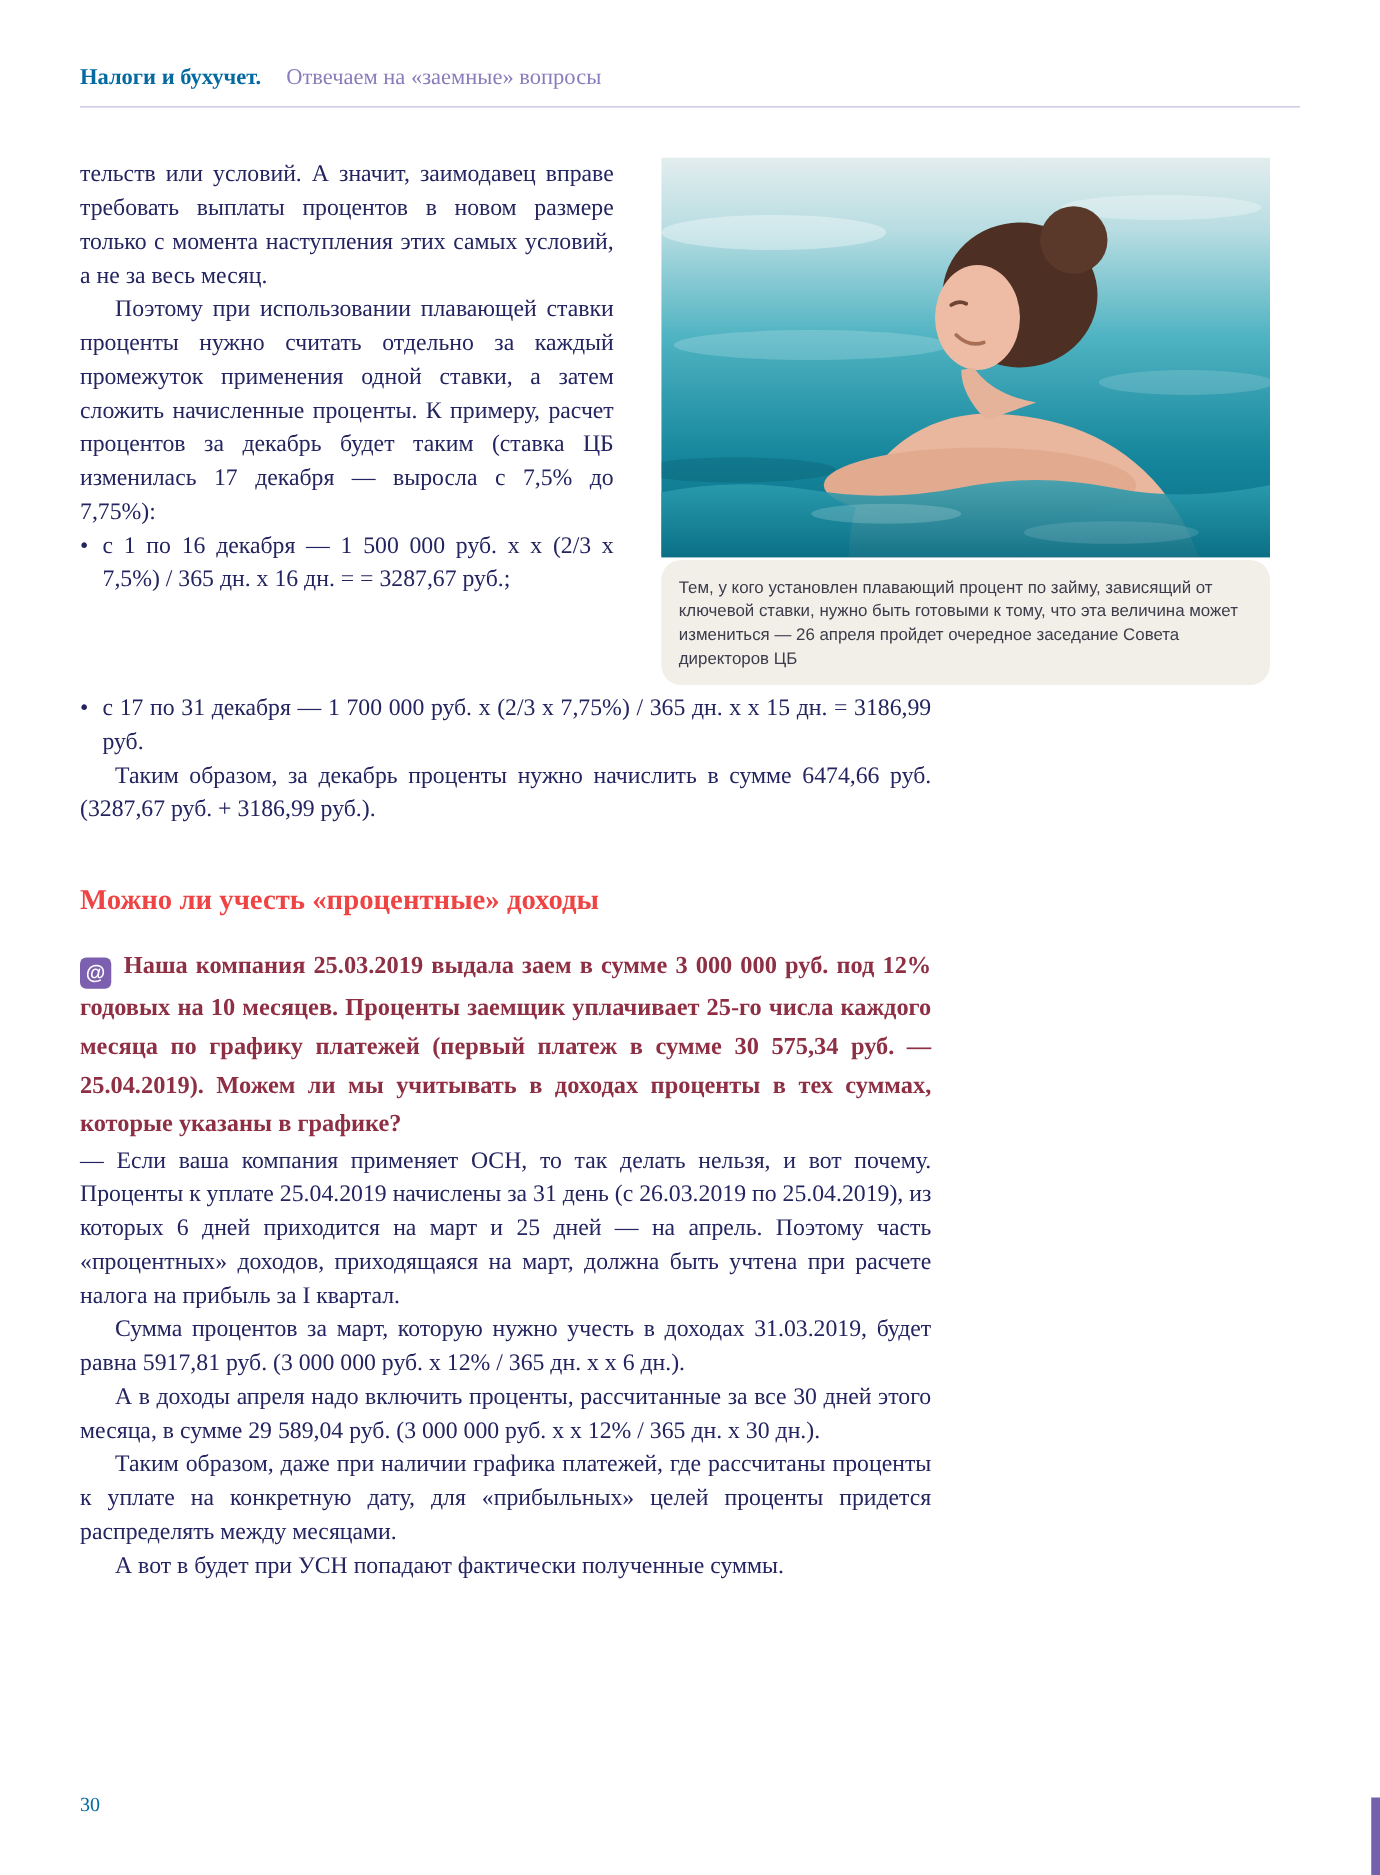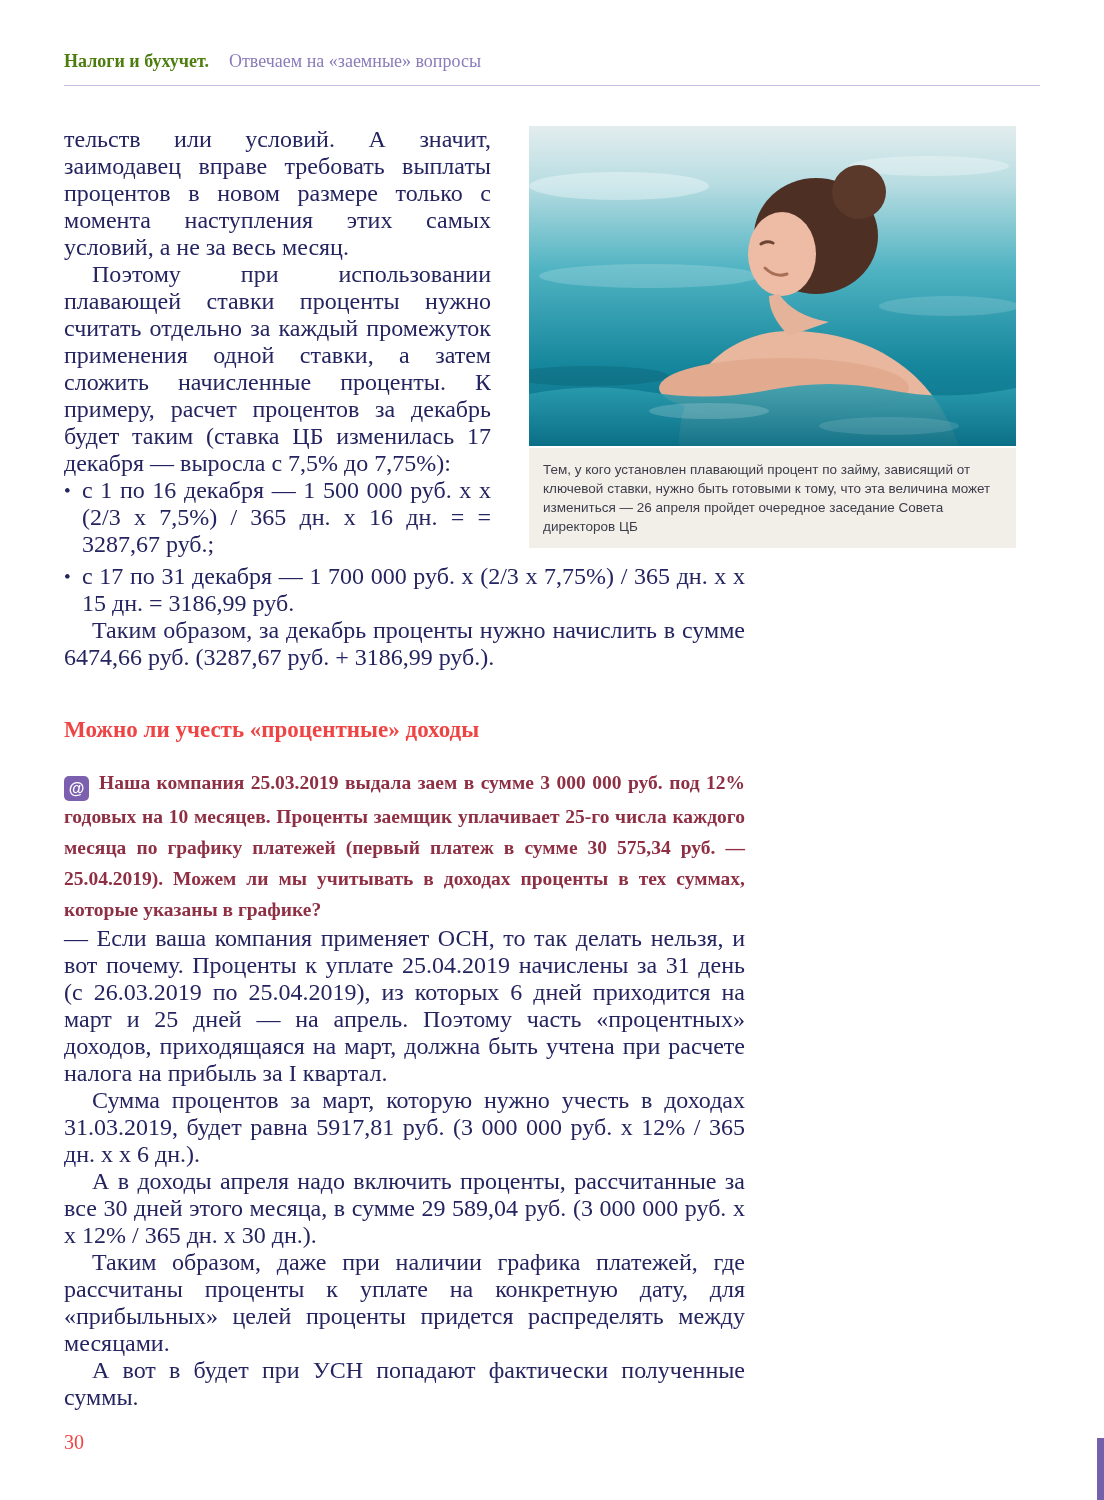--- a/index.html
+++ b/index.html
@@ -8,48 +8,49 @@
     background: #ffffff;
     position: relative;
     overflow: hidden;
     font-family: "Liberation Serif", serif;
     color: #242460;
   }
   .page-pad { padding: 50px 64px 0 64px; }
 
   
   .running-head { font-size: 18px; line-height: 22px; }
-  .head-bold { font-weight: 700; color: #4d7c0f; }
+  .head-bold { font-weight: 700; color: #0369a1; }
   .head-sub { color: #8a7cba; margin-left: 20px; }
   .head-rule { height: 1px; background: #c8bde0; margin-top: 13px; width: 976px; }
 
   .content { margin-top: 40px; width: 952px; }
 
   .top-row { display: flex; gap: 38px; }
   .left-col { width: 427px; flex: 0 0 427px; }
 
-  .body-p { margin: 0; font-size: 24px; line-height: 27px; text-align: justify; }
+  .body-p { margin: 0; font-size: 19px; line-height: 27px; text-align: justify; }
   .indent { text-indent: 28px; }
 
   .bullet { display: flex; }
   .bullet .marker { flex: 0 0 18px; width: 18px; font-size: 19px; line-height: 27px; }
   .bullet .body-p { flex: 1; }
 
   .right-col { margin: 0; width: 487px; flex: 0 0 487px; }
   .photo { width: 487px; height: 320px; line-height: 0; }
   .caption {
     box-sizing: border-box;
     width: 487px;
     background: #f2efe9;
     padding: 12px 14px;
     margin-top: 2px;
     font-family: "Liberation Sans", sans-serif;
     font-size: 13.5px;
     line-height: 19px;
     color: #3c3c4a;
+    border-radius: 16px;
   }
 
   .lower { width: 681px; margin-top: 5px; }
 
   .sub-heading { margin: 44px 0 22px 0; font-size: 23px; line-height: 30px; font-weight: 700; color: #ef4444; }
   .sub-heading .hl { display: block; }
 
   .question {
     margin: 0;
     font-weight: 700;
@@ -72,22 +73,22 @@
     vertical-align: -5px;
     margin-right: 10px;
   }
 
   .answers p { margin: 0; }
 
   .page-number {
     position: absolute;
     left: 64px;
     bottom: 46px;
-    font-size: 20px;
-    color: #ef4444;
+    font-size: 16px;
+    color: #0369a1;
   }
   .edge-tab {
     position: absolute;
     right: 0; bottom: 0;
     width: 7px; height: 62px;
     background: #7460ab;
   }
 </style>
 </head>
 <body>

